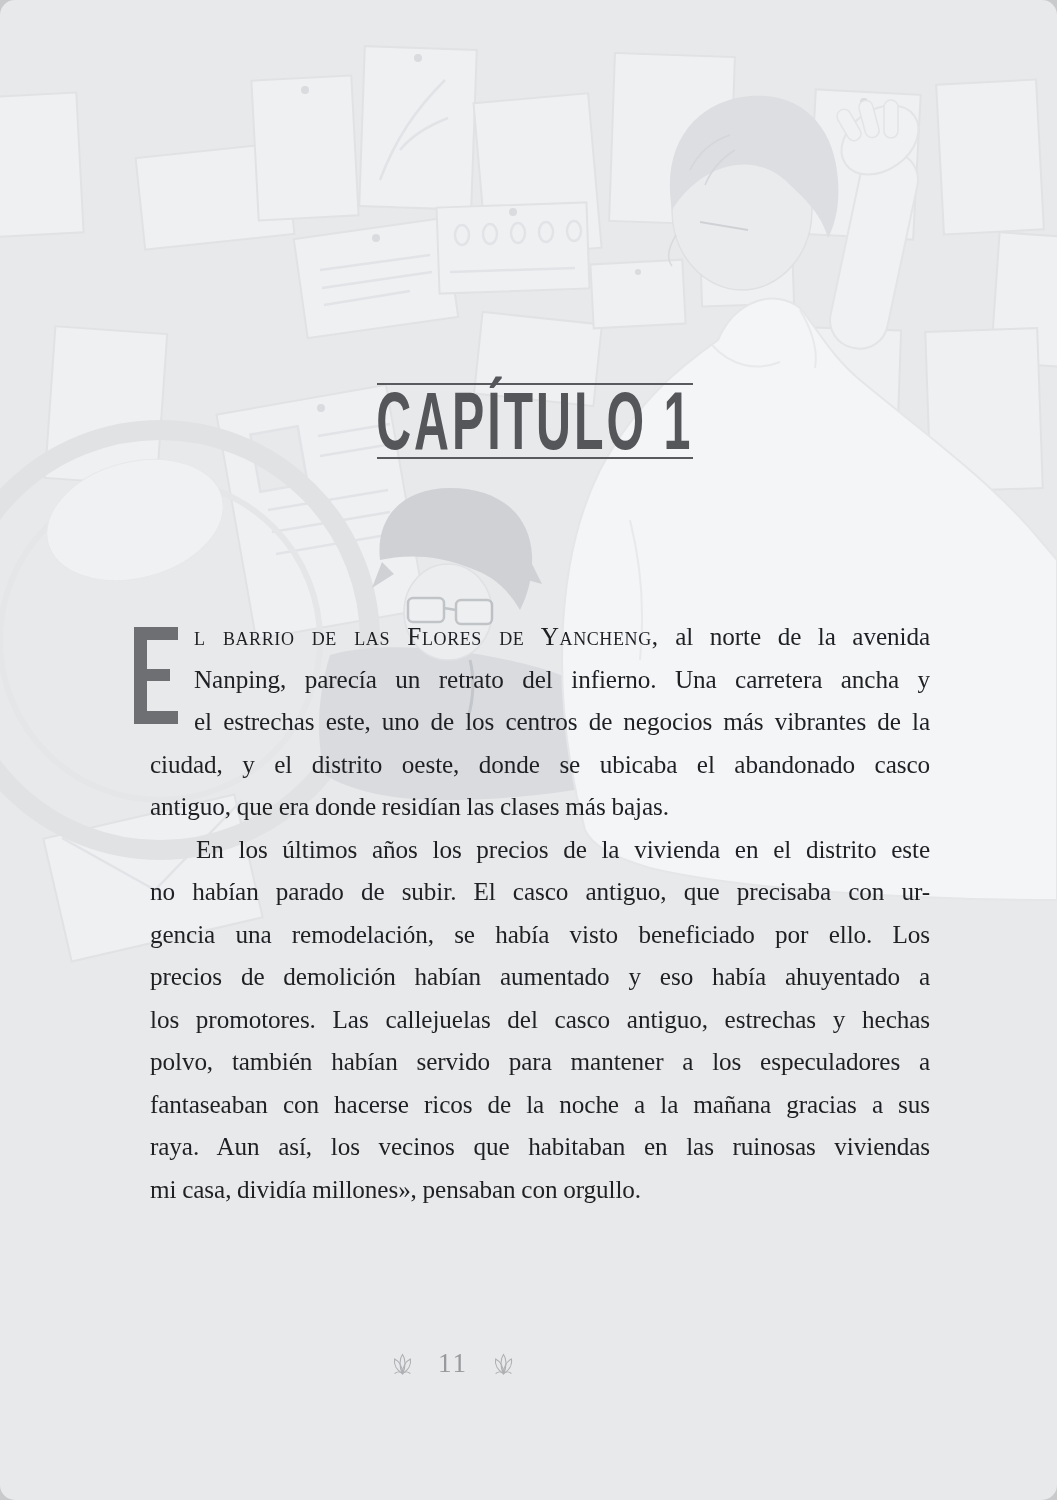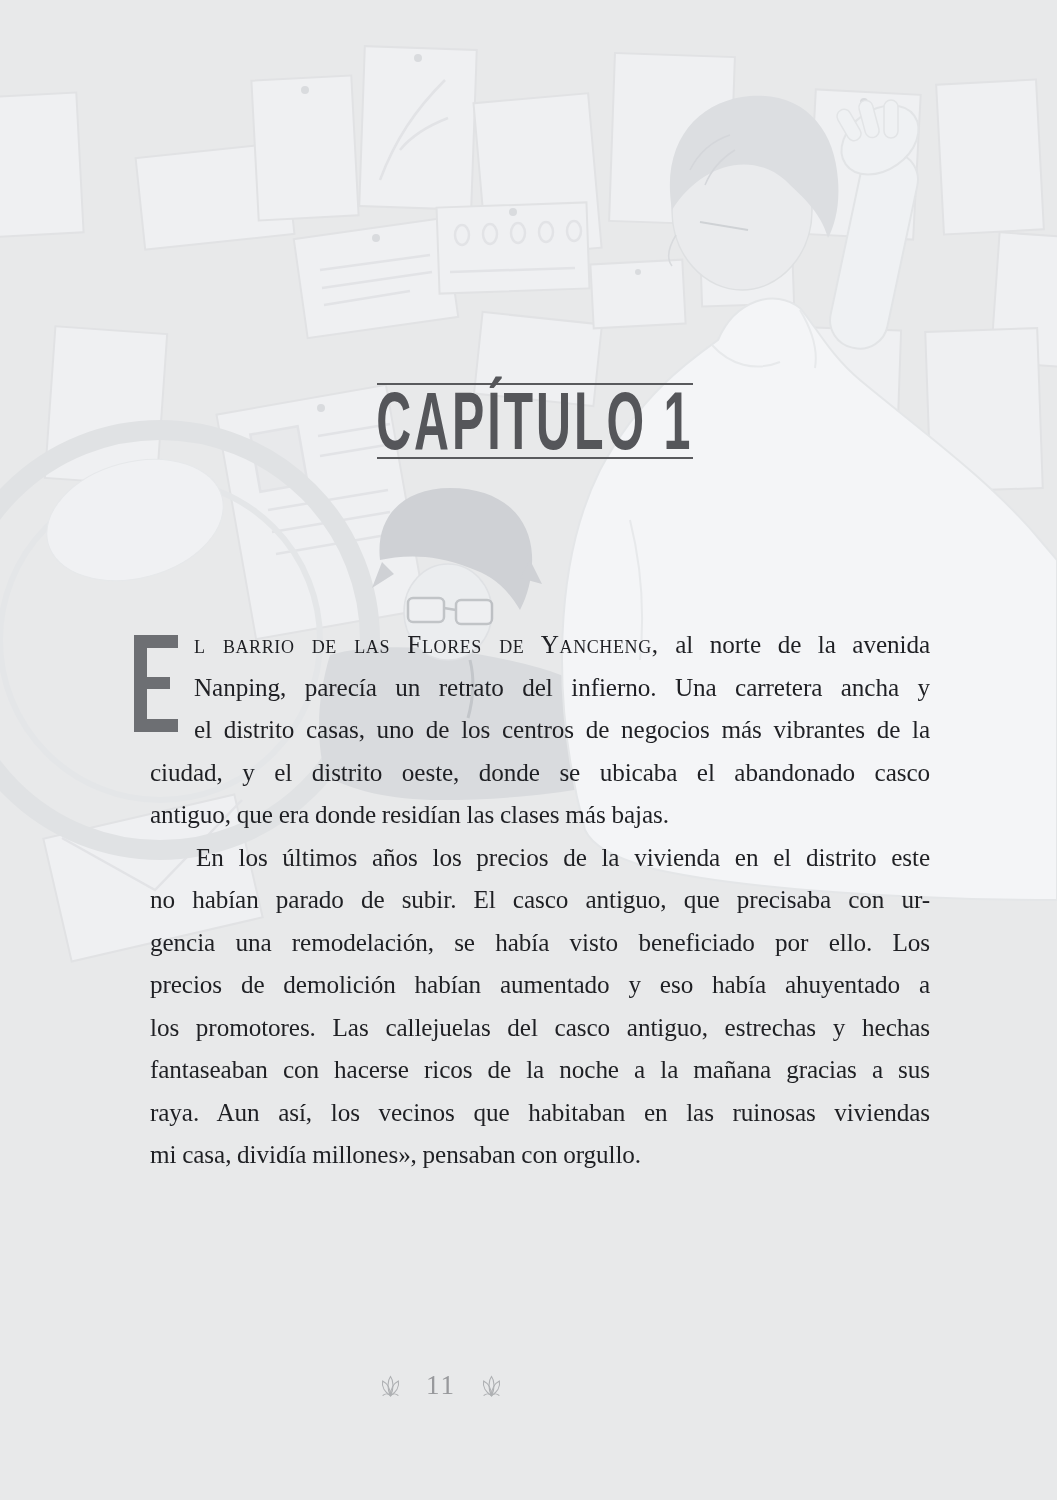--- a/index.html
+++ b/index.html
@@ -1,40 +1,40 @@
 <!DOCTYPE html>
 <html><head>
 <meta charset="utf-8">
 <style>
   html,body{margin:0;padding:0;background:#c9cacc;}
   .page{position:relative;width:1057px;height:1500px;background:#e8e9ea;overflow:hidden;
-        font-family:"Liberation Serif","DejaVu Serif",serif;}
+        font-family:"Liberation Serif","DejaVu Serif",serif;border-radius:15px;}
   .bg{position:absolute;left:0;top:0;width:1057px;height:1500px;}
 
   .chapter-header{position:absolute;top:383px;left:377px;width:316px;height:76px;
         box-sizing:border-box;border-top:2px solid #595a5d;border-bottom:2px solid #595a5d;
         display:flex;align-items:center;justify-content:center;}
   .chapter-title{margin:0;font-family:"Liberation Sans","DejaVu Sans",sans-serif;font-weight:700;
         font-size:82px;line-height:0.92;color:#55565a;letter-spacing:5px;white-space:nowrap;
         transform:scaleX(0.59);}
 
   .text-block{position:absolute;left:150px;top:616px;width:780px;color:#1f2024;
-        font-size:25.2px;letter-spacing:-0.1px;word-spacing:-0.4px;margin-top:8px;}
+        font-size:25.2px;letter-spacing:-0.1px;word-spacing:-0.4px;}
   .para{margin:0;}
   .line{height:42.5px;line-height:42.5px;text-align:justify;text-align-last:justify;}
   .line.last{text-align-last:left;font-family:Liberation Serif, serif;}
   .line.indent{text-indent:46px;}
   .sc{font-variant:small-caps;letter-spacing:0.6px;}
 
   .dropcap-float{float:left;width:44px;height:97px;margin:11px 16px 0 -16px;}
   .dropcap-float svg{display:block;width:44px;height:97px;}
   .sr{position:absolute;width:1px;height:1px;overflow:hidden;clip-path:inset(50%);white-space:nowrap;}
 
-  .footer{position:absolute;left:0;top:1350px;width:882px;display:flex;align-items:center;
-        justify-content:center;gap:22px;margin-top:22px;}
+  .footer{position:absolute;left:12px;top:1350px;width:882px;display:flex;align-items:center;
+        justify-content:center;gap:22px;}
   .page-number{color:#98999c;font-size:27px;line-height:1;letter-spacing:2px;}
   .ornament{width:27px;height:27px;}
   .ornament.flip{transform:scaleX(-1);}
 </style>
 </head>
 <body>
 
 <div class="page">
 
   <svg class="bg" viewBox="0 0 1057 1500" aria-hidden="true">
@@ -132,30 +132,31 @@
           <g fill="#6d6f73">
             <rect x="0" y="0" width="13" height="97"></rect>
             <rect x="0" y="0" width="44" height="13"></rect>
             <rect x="0" y="42" width="36" height="12"></rect>
             <rect x="0" y="84" width="44" height="13"></rect>
           </g>
         </svg>
       </span>
       <div class="line"><span class="sc">l barrio de las Flores de Yancheng,</span> <span>al norte de la avenida</span></div>
       <div class="line">Nanping, parecía un retrato del infierno. Una carretera ancha y</div>
-      <div class="line">el distrito casas, uno de los centros de negocios más vibrantes de la</div>
+      <div class="line">el estrechas este, uno de los centros de negocios más vibrantes de la</div>
       <div class="line">ciudad, y el distrito oeste, donde se ubicaba el abandonado casco</div>
       <div class="line last">antiguo, que era donde residían las clases más bajas.</div>
     </div>
     <div class="para">
       <div class="line indent">En los últimos años los precios de la vivienda en el distrito este</div>
       <div class="line">no habían parado de subir. El casco antiguo, que precisaba con ur-</div>
       <div class="line">gencia una remodelación, se había visto beneficiado por ello. Los</div>
       <div class="line">precios de demolición habían aumentado y eso había ahuyentado a</div>
       <div class="line">los promotores. Las callejuelas del casco antiguo, estrechas y hechas</div>
+      <div class="line">polvo, también habían servido para mantener a los especuladores a</div>
       <div class="line">fantaseaban con hacerse ricos de la noche a la mañana gracias a sus</div>
       <div class="line">raya. Aun así, los vecinos que habitaban en las ruinosas viviendas</div>
       <div class="line last">mi casa, dividía millones», pensaban con orgullo.</div>
     </div>
   </main>
 
   <footer class="footer">
     <svg class="ornament" viewBox="0 0 24 24" aria-hidden="true">
       <g stroke="#aeb0b3" fill="none" stroke-width="1">
         <path d="M12 21 C9 15 9 8 12 4 C15 8 15 15 12 21 Z"></path>

